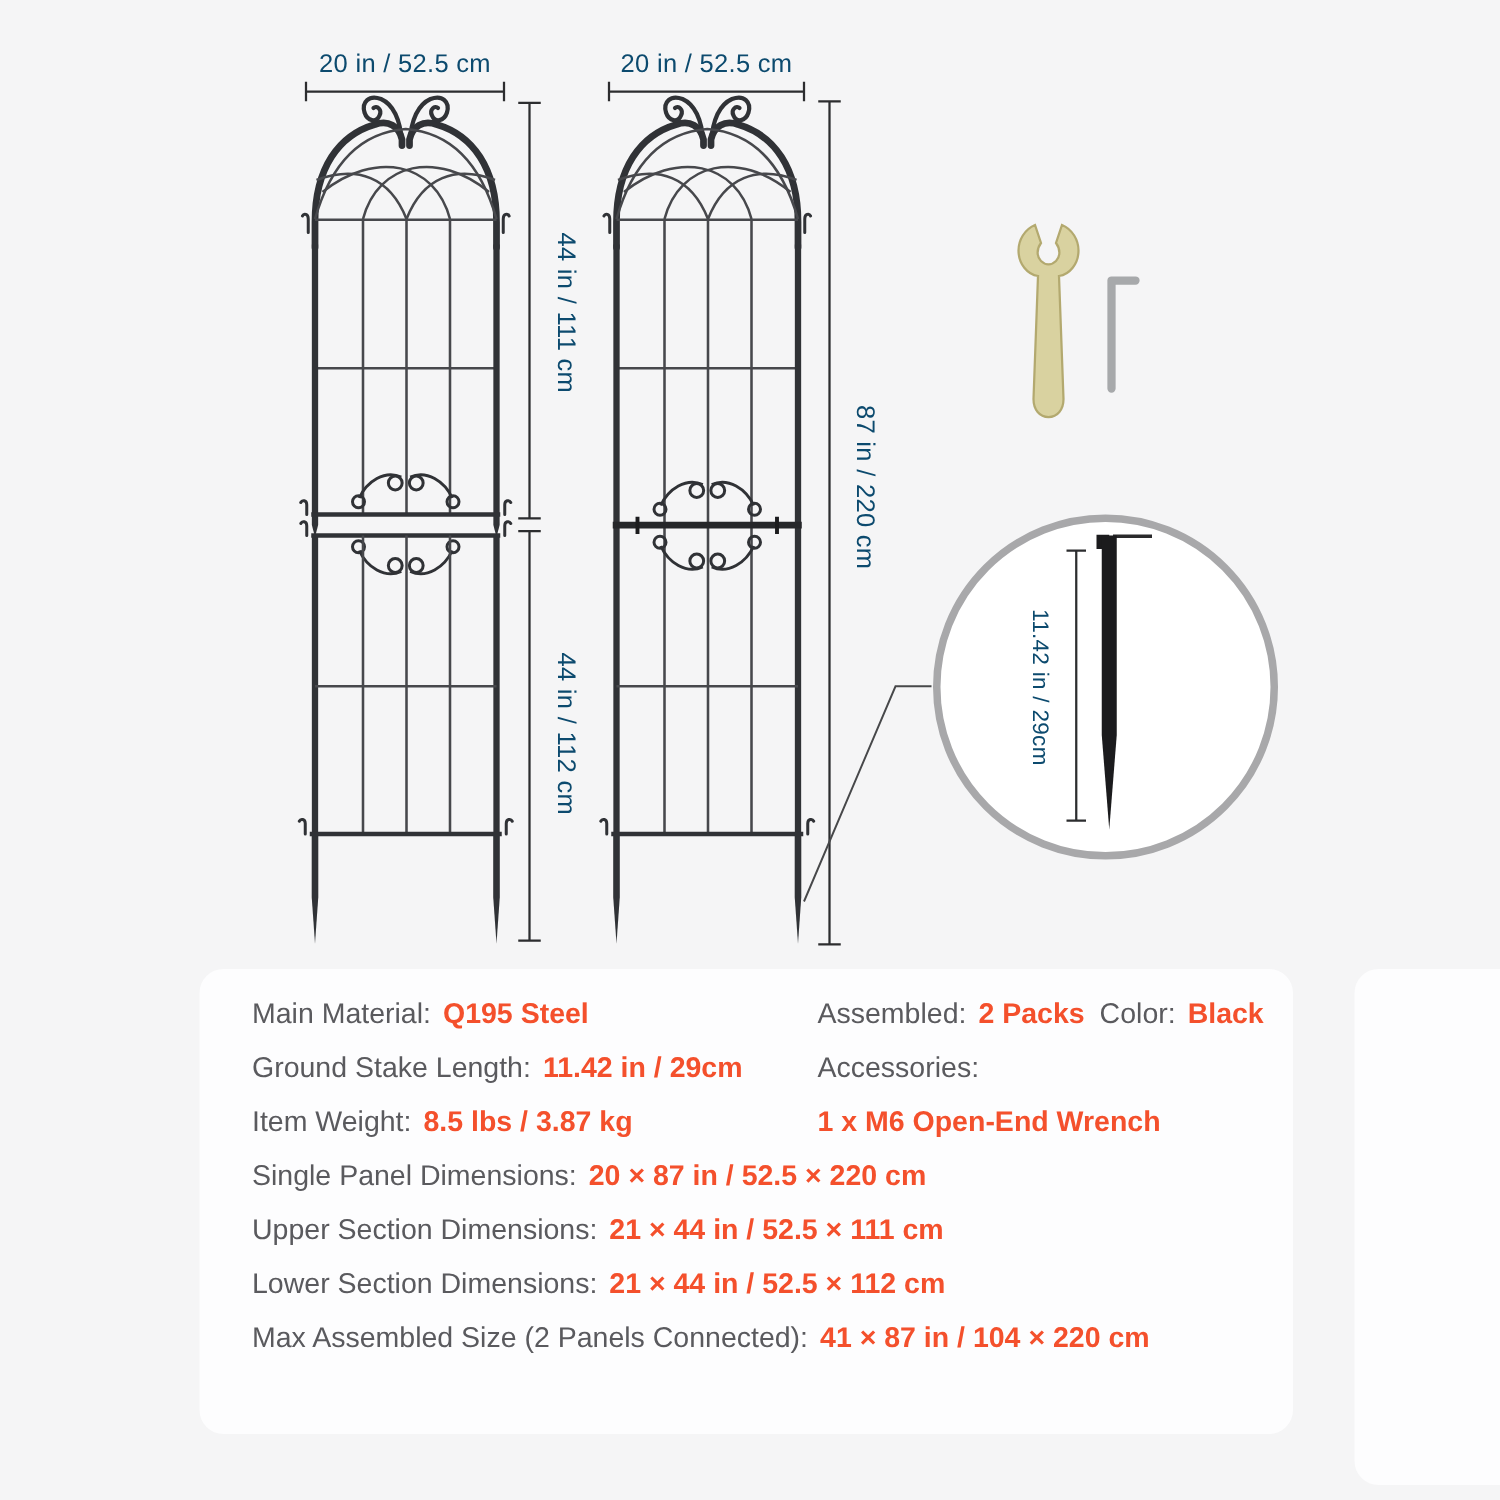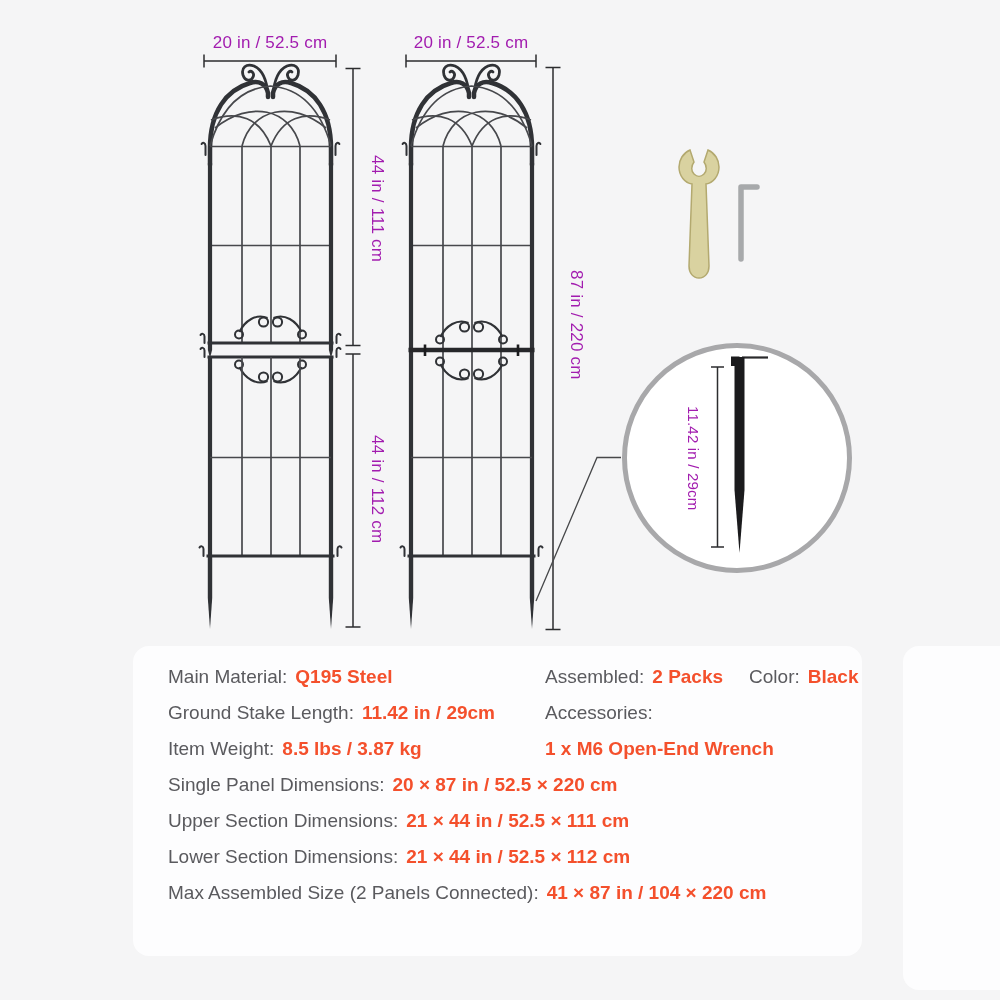--- a/index.html
+++ b/index.html
@@ -20,21 +20,21 @@
   .bar4{stroke:#26272a;stroke-width:4.5;fill:none;}
   .scroll{stroke:#303236;stroke-width:2.8;fill:none;stroke-linecap:round;}
   .hook{stroke:#303236;stroke-width:2;fill:none;stroke-linecap:round;}
   .orn{stroke:#303236;stroke-width:2;fill:none;}
   .dim{stroke:#2c2d2f;stroke-width:1.5;fill:none;}
   .leader{stroke:#47484a;stroke-width:1.3;fill:none;}
   .tip{fill:#303236;stroke:none;}
 
   
   .dimlabel{
-    position:absolute;color:#a21caf;font-size:17px;font-weight:500;
+    position:absolute;color:#0c4a6e;font-size:17px;font-weight:500;
     letter-spacing:.2px;white-space:nowrap;
   }
   .dimlabel.h{text-align:center;}
   .dimlabel.v{display:flex;align-items:center;justify-content:center;}
   .dimlabel.v span{writing-mode:vertical-rl;text-orientation:mixed;}
   .dimlabel.small{font-size:15px;font-weight:500;}
 
   
   .panel{
     position:absolute;left:133px;top:646px;width:729px;height:310px;
@@ -45,21 +45,21 @@
     position:absolute;left:903px;top:646px;width:97px;height:344px;
     background:#fdfdfe;border-radius:16px 0 0 16px;
   }
   .cols{display:flex;}
   .col-left{width:377px;flex:0 0 377px;}
   .col-right{flex:1;}
   .row{height:36px;line-height:36px;font-size:19px;white-space:nowrap;}
   .lbl{color:#5a5a5e;margin-right:8px;}
   .lbl:empty{margin-right:0;}
   .val{color:#f4502c;font-weight:700;}
-  .pair2{margin-left:26px;}
+  .pair2{margin-left:10px;}
 </style>
 </head>
 <body>
 
 <div class="stage">
 
   <svg width="1000" height="1000" viewBox="0 0 1000 1000">
     <defs>
 
       <g id="archparts">

